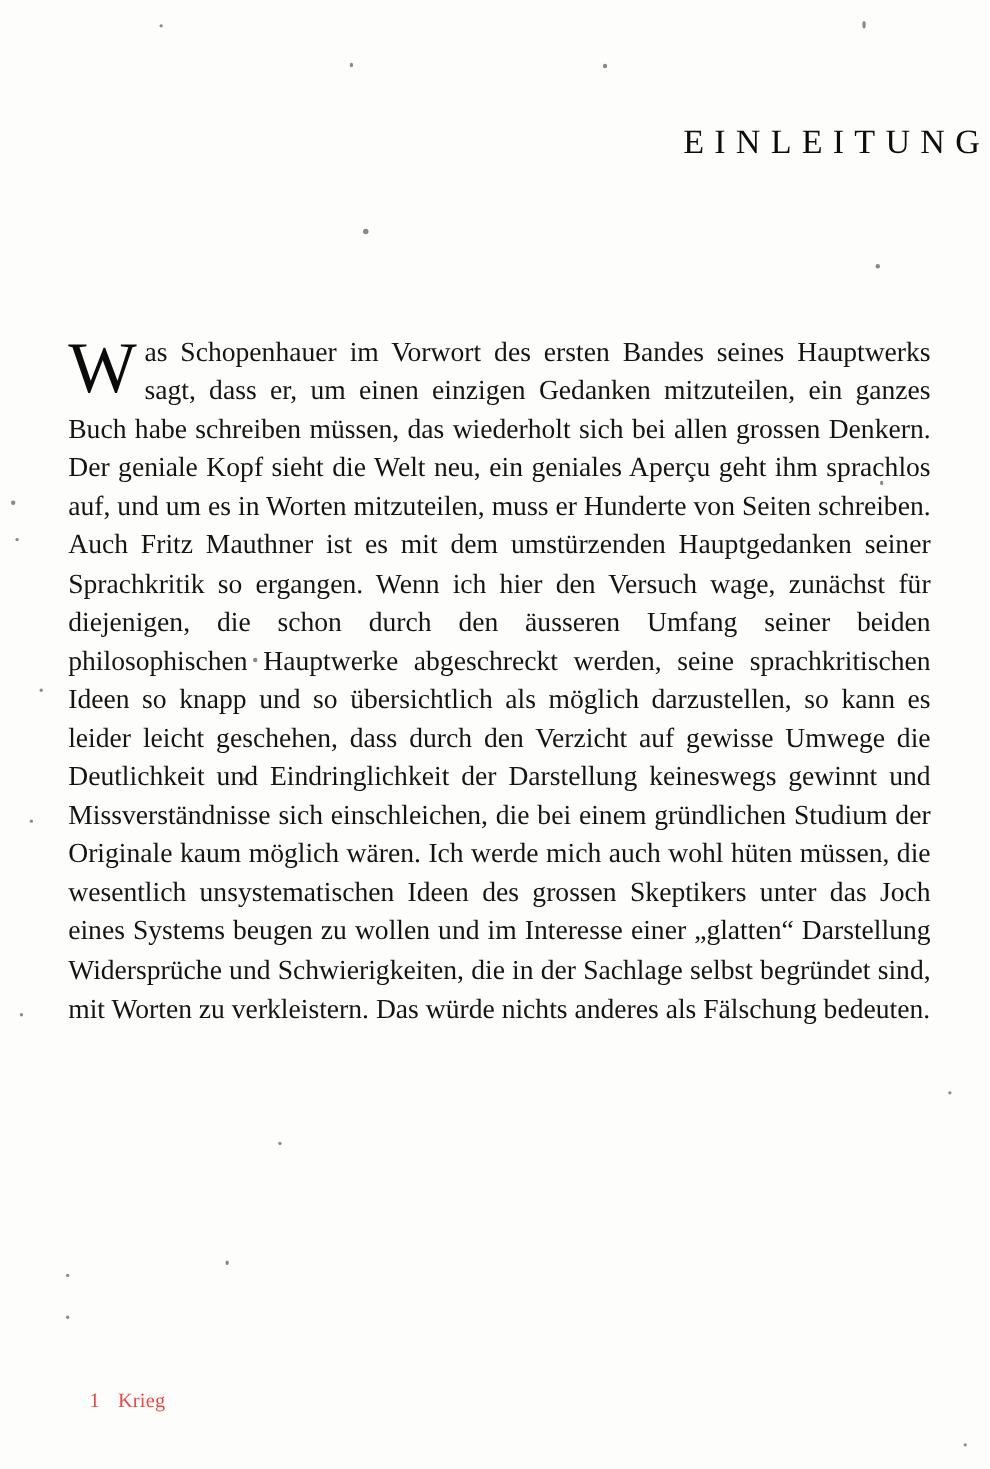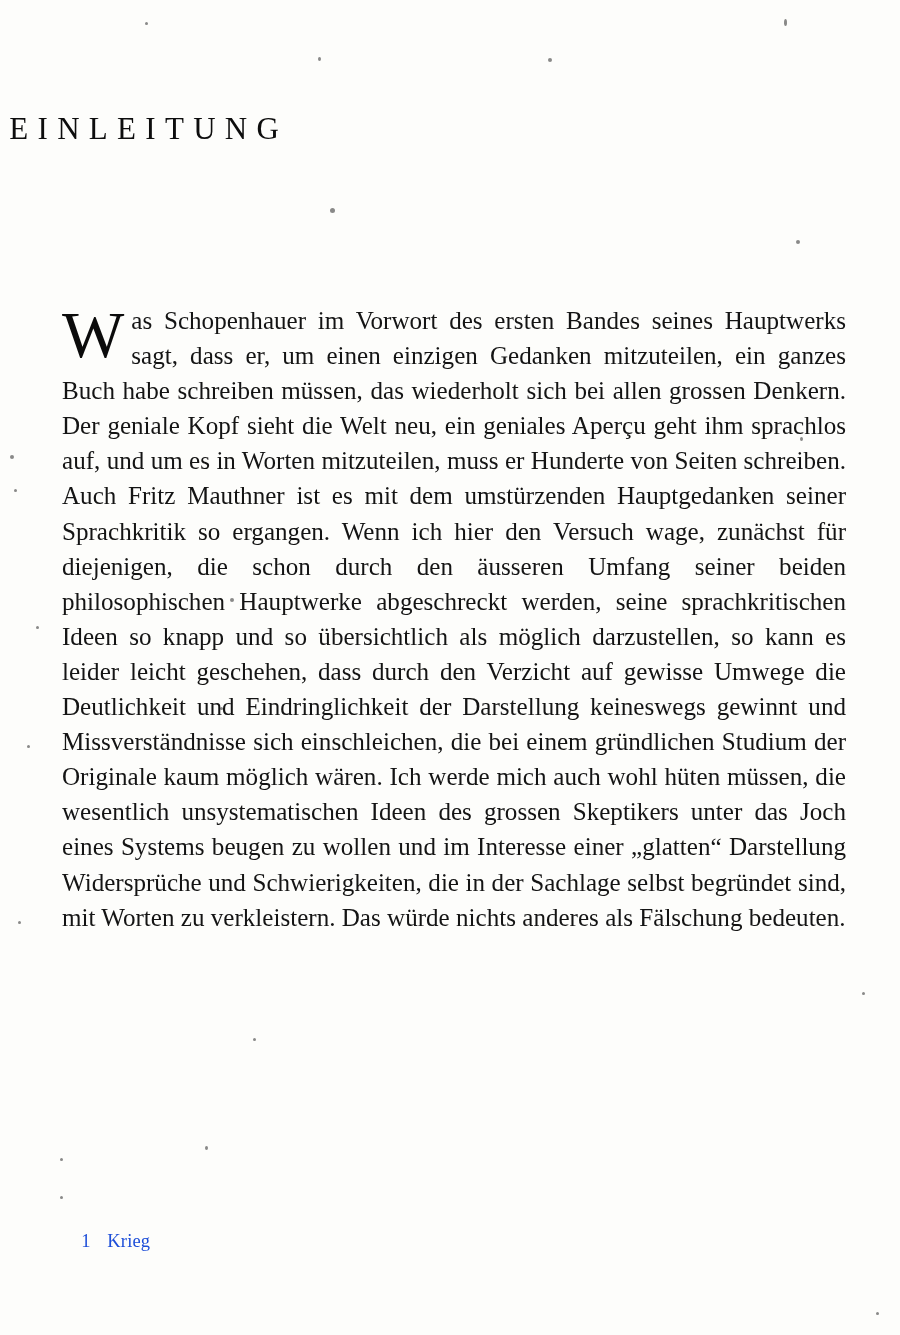--- a/index.html
+++ b/index.html
@@ -25,21 +25,21 @@
     inset: 0;
     background: #fdfdfb;
   }
 
   
   .chapter-title {
     position: absolute;
     left: 0;
     right: 0;
     top: 92px;
-    text-align: left;
+    text-align: right;
     font-size: 31px;
     line-height: 1;
     letter-spacing: 0.30em;
     text-indent: 0.30em;
     font-weight: 400;
     color: #0d0d0d;
     white-space: pre;
   }
 
   
@@ -75,25 +75,25 @@
     padding: 4px 7px 0 0;
     margin-top: 0px;
     font-weight: 400;
     color: #0b0b0b;
   }
 
   
   .signature {
     position: absolute;
     left: 62px;
-    top: 1208px;
+    top: 1241px;
     font-size: 18.5px;
     line-height: 22px;
     letter-spacing: 0.01em;
-    color: #1d4ed8;
+    color: #ef4444;
     white-space: pre;
   }
   .signature .sig-num {
     display: inline-block;
     min-width: 12px;
   }
   .signature .sig-word {
     margin-left: 14px;
   }
 

